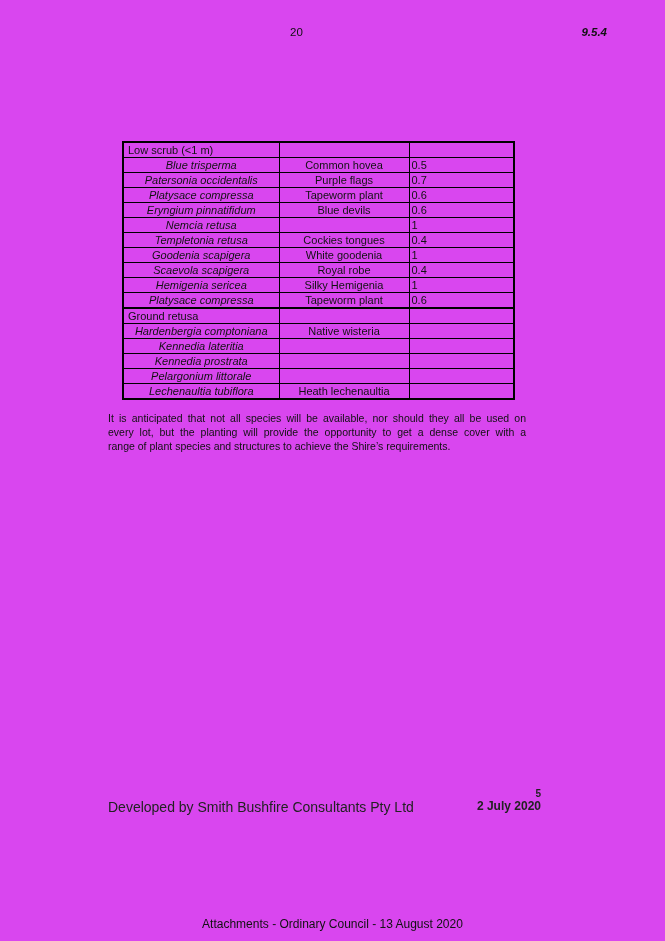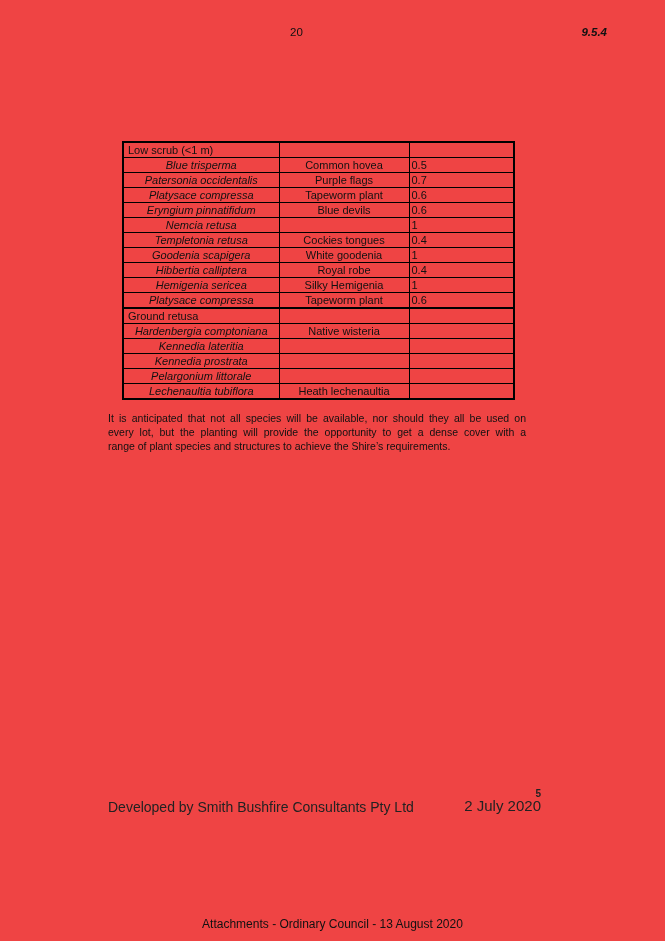--- a/index.html
+++ b/index.html
@@ -4,21 +4,21 @@
 <style>
   html, body {
     margin: 0;
     padding: 0;
     background: #ffffff;
   }
   .page {
     position: relative;
     width: 665px;
     height: 941px;
-    background: #ef4444;
+    background: #d946ef;
     font-family: "Liberation Sans", sans-serif;
     color: #111111;
     overflow: hidden;
   }
 
   
   .page-num-top {
     position: absolute;
     top: 26px;
     left: 290px;
@@ -98,22 +98,23 @@
     top: 788px;
     text-align: right;
     color: #222222;
   }
   .footer-right .pgnum {
     font-size: 10px;
     line-height: 12px;
     font-weight: bold;
   }
   .footer-right .date {
-    font-size: 15px;
-    line-height: 12px;
+    font-size: 12px;
+    line-height: 12px;
+    font-weight: bold;
   }
 
   .attachment-line {
     position: absolute;
     left: 0;
     top: 917px;
     width: 100%;
     text-align: center;
     font-size: 12px;
     line-height: 14px;
@@ -168,21 +169,21 @@
         <td class="sp">Templetonia retusa</td>
         <td class="cn">Cockies tongues</td>
         <td class="val">0.4</td>
       </tr>
       <tr>
         <td class="sp">Goodenia scapigera</td>
         <td class="cn">White goodenia</td>
         <td class="val">1</td>
       </tr>
       <tr>
-        <td class="sp">Hibbertia calliptera</td>
+        <td class="sp">Scaevola scapigera</td>
         <td class="cn">Royal robe</td>
         <td class="val">0.4</td>
       </tr>
       <tr>
         <td class="sp">Hemigenia sericea</td>
         <td class="cn">Silky Hemigenia</td>
         <td class="val">1</td>
       </tr>
       <tr>
         <td class="sp">Platysace compressa</td>

